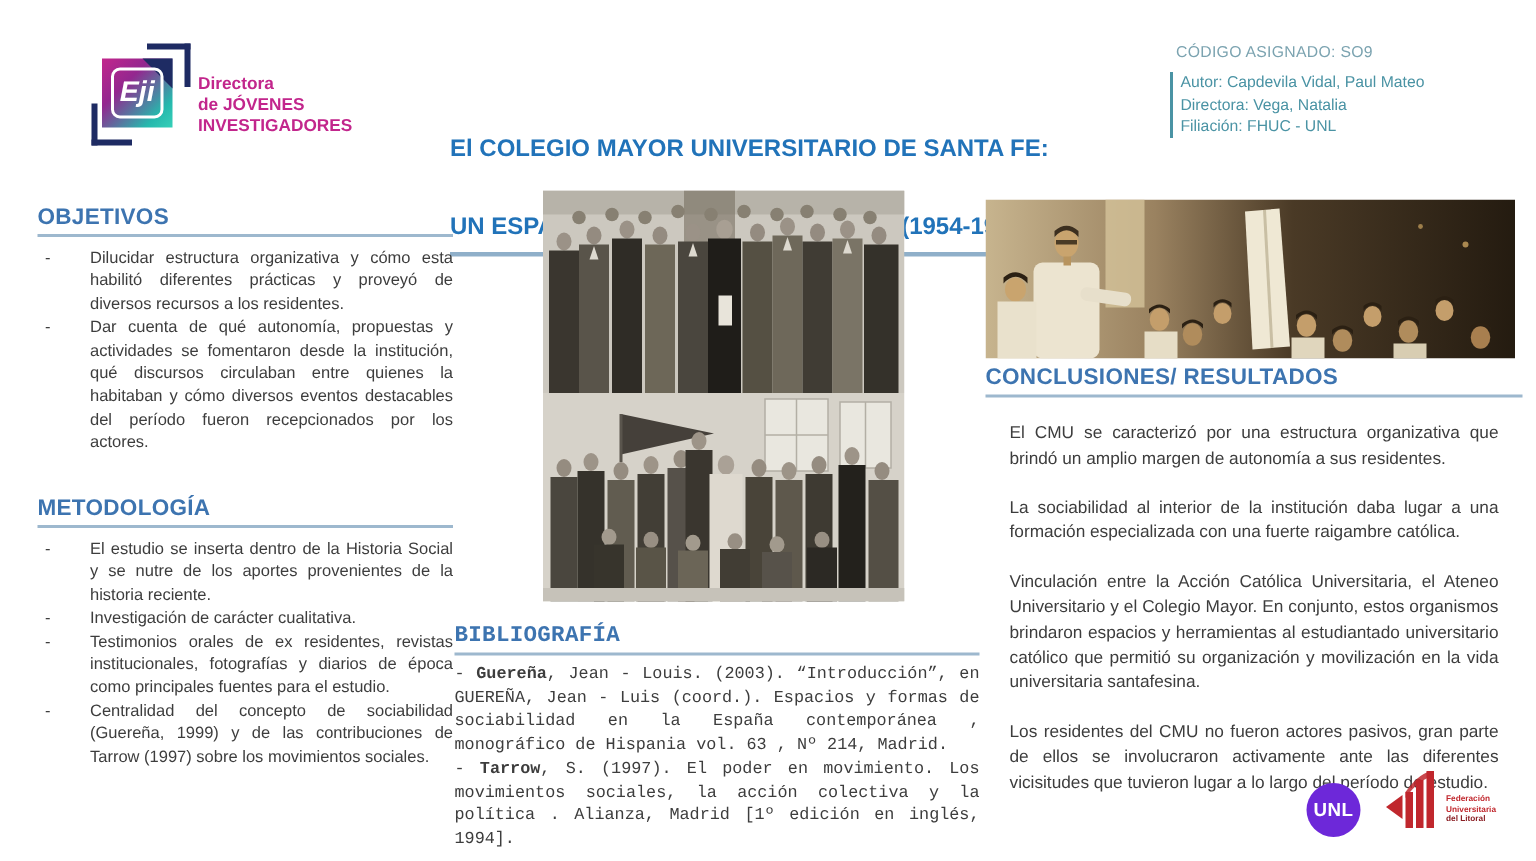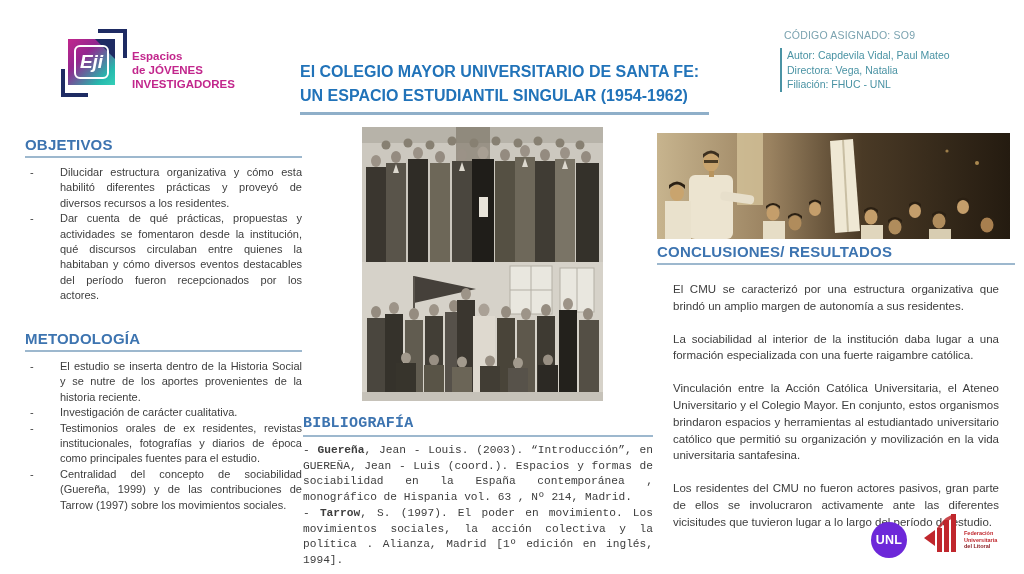--- a/index.html
+++ b/index.html
@@ -32,21 +32,21 @@
   .eji-text{position:absolute;left:104px;top:37px;color:#c2268c;font-weight:bold;
     font-size:11.5px;line-height:14px;}
   
   .code-line{position:absolute;left:784px;top:29px;font-size:10.5px;color:#7ba3b0;letter-spacing:.2px;}
   .author-box{position:absolute;left:780px;top:48px;border-left:2px solid #4a93a4;
     padding-left:5px;font-size:10.5px;line-height:14.5px;color:#4a93a4;}
   
   .title-block{position:absolute;left:300px;top:60px;width:409px;
     font-size:16px;font-weight:bold;color:#2173b9;line-height:24px;
     border-bottom:3px solid #8fafc9;padding-bottom:4px;}
-  .title-block span{display:block;}
+  .title-block span{display:block;margin-top:28px;}
   
   .sec-h{font-size:15px;font-weight:bold;color:#3d74b0;letter-spacing:.2px;}
   .rule{height:2px;background:#9db8ce;margin-top:3px;}
   .body-txt{font-size:11px;line-height:15.4px;text-align:justify;color:#3d3d3d;}
   .col-obj{position:absolute;left:25px;top:136px;width:277px;}
   .col-met{position:absolute;left:25px;top:330px;width:277px;}
   .dash-list{margin-top:7px;}
   .dash-item{display:flex;}
   .dash-item .dash{width:35px;flex:none;padding-left:5px;box-sizing:border-box;}
   .dash-item .li-text{flex:1;}
@@ -79,21 +79,21 @@
   <div class="eji">
     <div class="eji-br eji-br-tr-h"></div>
     <div class="eji-br eji-br-tr-v"></div>
     <div class="eji-br eji-br-bl-v"></div>
     <div class="eji-br eji-br-bl-h"></div>
     <div class="eji-square">
       <div class="tri"></div>
       <div class="eji-inner">Eji</div>
     </div>
     <div class="eji-text">
-      <div>Espacios</div>
+      <div>Directora</div>
       <div>de JÓVENES</div>
       <div>INVESTIGADORES</div>
     </div>
   </div>
 
   <div class="code-line">CÓDIGO ASIGNADO: SO9</div>
   <div class="author-box">
     <div>Autor: Capdevila Vidal, Paul Mateo</div>
     <div>Directora: Vega, Natalia</div>
     <div>Filiación: FHUC - UNL</div>
@@ -107,21 +107,21 @@
   <div class="col-obj">
     <div class="sec-h">OBJETIVOS</div>
     <div class="rule"></div>
     <div class="dash-list body-txt">
       <div class="dash-item">
         <span class="dash">-</span>
         <span class="li-text">Dilucidar estructura organizativa y cómo esta habilitó diferentes prácticas y proveyó de diversos recursos a los residentes.</span>
       </div>
       <div class="dash-item">
         <span class="dash">-</span>
-        <span class="li-text">Dar cuenta de qué prácticas, propuestas y actividades se fomentaron desde la institución, qué discursos circulaban entre quienes la habitaban y cómo diversos eventos destacables del período fueron recepcionados por los actores.</span>
+        <span class="li-text">Dar cuenta de qué autonomía, propuestas y actividades se fomentaron desde la institución, qué discursos circulaban entre quienes la habitaban y cómo diversos eventos destacables del período fueron recepcionados por los actores.</span>
       </div>
     </div>
   </div>
 
   <div class="col-met">
     <div class="sec-h">METODOLOGÍA</div>
     <div class="rule"></div>
     <div class="dash-list body-txt">
       <div class="dash-item">
         <span class="dash">-</span>

